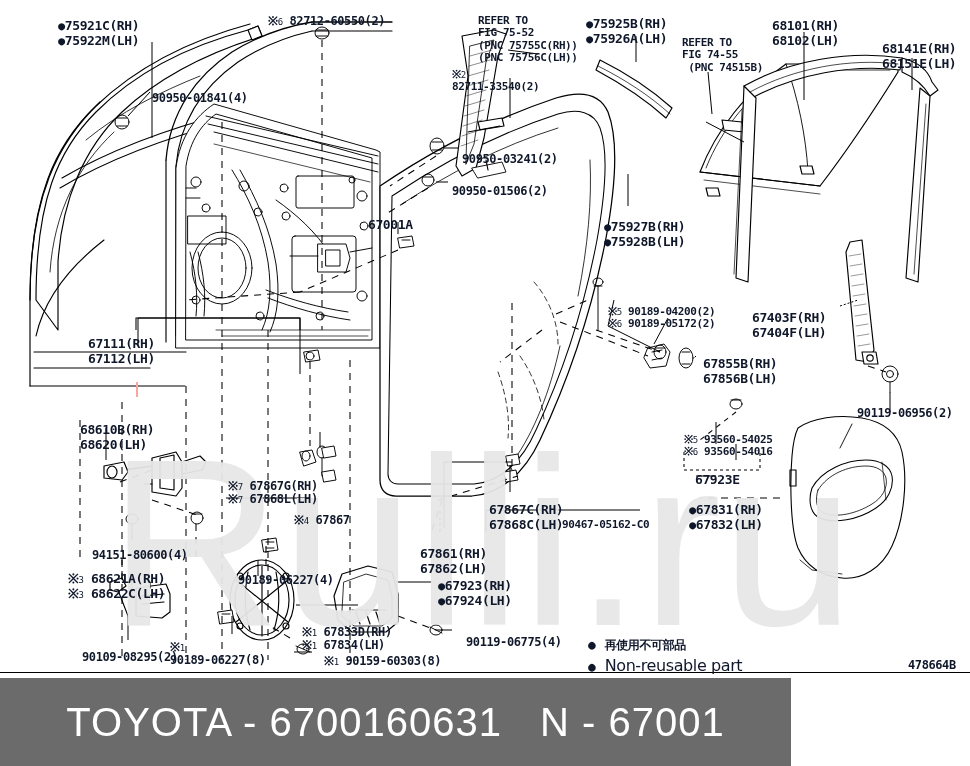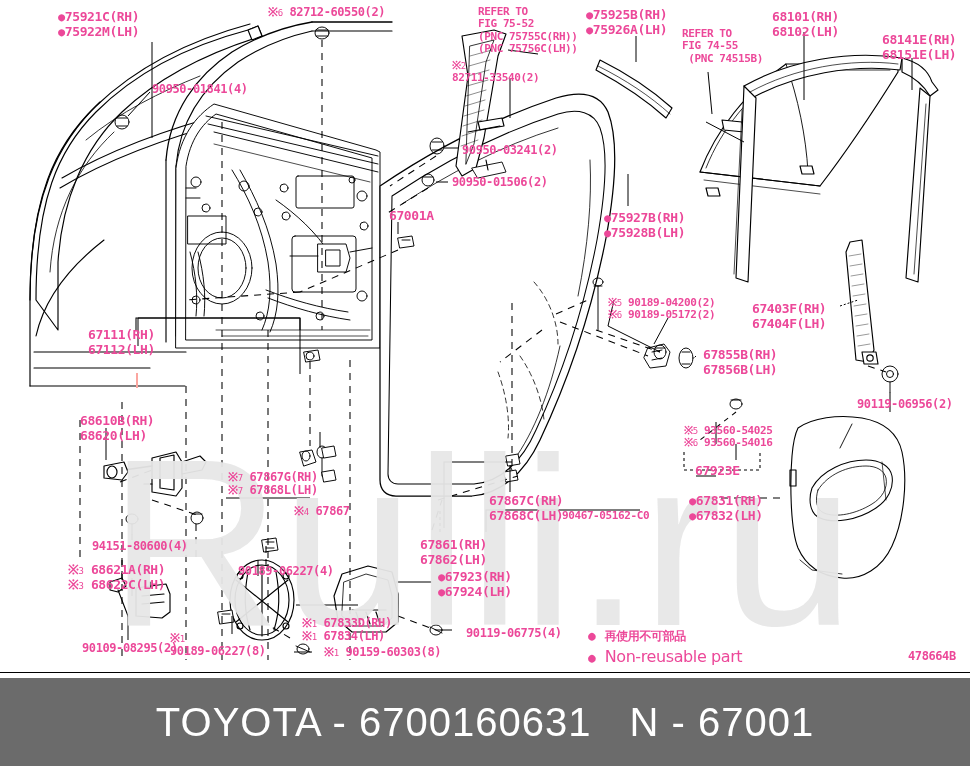--- a/index.html
+++ b/index.html
@@ -9,37 +9,37 @@
 
   
   #diagram{position:absolute;left:0;top:0;width:970px;height:678px;background:#fff;overflow:hidden;}
   #art{position:absolute;left:0;top:0;}
 
   
   #watermark{position:absolute;left:0;top:0;width:970px;height:678px;
              pointer-events:none;z-index:2;}
 
   
-  .lbl{position:absolute;z-index:5;white-space:pre;color:#ec4899;
+  .lbl{position:absolute;z-index:5;white-space:pre;color:#0f172a;
        font-family:"DejaVu Sans Mono","Liberation Mono",monospace;
-       font-weight:bold;line-height:1.12;letter-spacing:-0.4px;}
+       font-weight:bold;line-height:1.12;letter-spacing:-0.4px;margin-top:9px;}
   .lbl.s13{font-size:13px;}
   .lbl.s12{font-size:12px;}
   .lbl.s11{font-size:11px;}
   .lbl .sm{font-size:9px;font-weight:normal;}
   .lbl .dot{font-size:12px;}
 
   .hl{background:#fba6a0;color:#c1070d;padding:0 1px;}
 
   .jp{font-family:"DejaVu Sans","Liberation Sans",sans-serif;font-weight:bold;}
   .legend-en{font-family:"DejaVu Sans","Liberation Sans",sans-serif;font-weight:normal;font-size:16px;}
   .note{font-family:"DejaVu Sans","Liberation Sans",sans-serif;font-weight:bold;font-size:11px;}
 
   
-  #footer{position:absolute;left:0;top:678px;width:970px;height:88px;
+  #footer{position:absolute;left:0;top:678px;width:791px;height:88px;
           background:#6b6b6b;display:flex;align-items:center;justify-content:center;}
   #footer-text{color:#ffffff;font-family:"Liberation Sans","DejaVu Sans",sans-serif;
                font-size:40px;letter-spacing:1px;white-space:pre;}
   #footer-sep{display:inline-block;width:38px;}
   .sepline{position:absolute;left:0;top:672px;width:970px;height:1px;background:#000;}
 </style>
 </head>
 <body>
 
 <div id="page">
@@ -475,21 +475,21 @@
     <div class="lbl s11" style="left:682px;top:28px;">REFER TO<br>FIG 74-55<br>&nbsp;(PNC 74515B)</div>
 
     <div class="lbl s13" style="left:772px;top:10px;">68101(RH)<br>68102(LH)</div>
 
     <div class="lbl s13" style="left:882px;top:33px;">68141E(RH)<br>68151E(LH)</div>
 
     <div class="lbl s12" style="left:462px;top:144px;">90950-03241(2)</div>
 
     <div class="lbl s12" style="left:452px;top:176px;">90950-01506(2)</div>
 
-    <div class="lbl s13" style="left:389px;top:209px;text-align:right;">67001A</div>
+    <div class="lbl s13" style="left:368px;top:209px;text-align:right;">67001A</div>
 
     <div class="lbl s13" style="left:604px;top:211px;"><span class="dot">●</span>75927B(RH)<br><span class="dot">●</span>75928B(LH)</div>
 
     <div class="lbl s11" style="left:608px;top:297px;">※<span class="sm">5</span> 90189-04200(2)<br>※<span class="sm">6</span> 90189-05172(2)</div>
 
     <div class="lbl s13" style="left:752px;top:302px;">67403F(RH)<br>67404F(LH)</div>
 
     <div class="lbl s13" style="left:703px;top:348px;">67855B(RH)<br>67856B(LH)</div>
 
     <div class="lbl s12" style="left:857px;top:398px;">90119-06956(2)</div>

